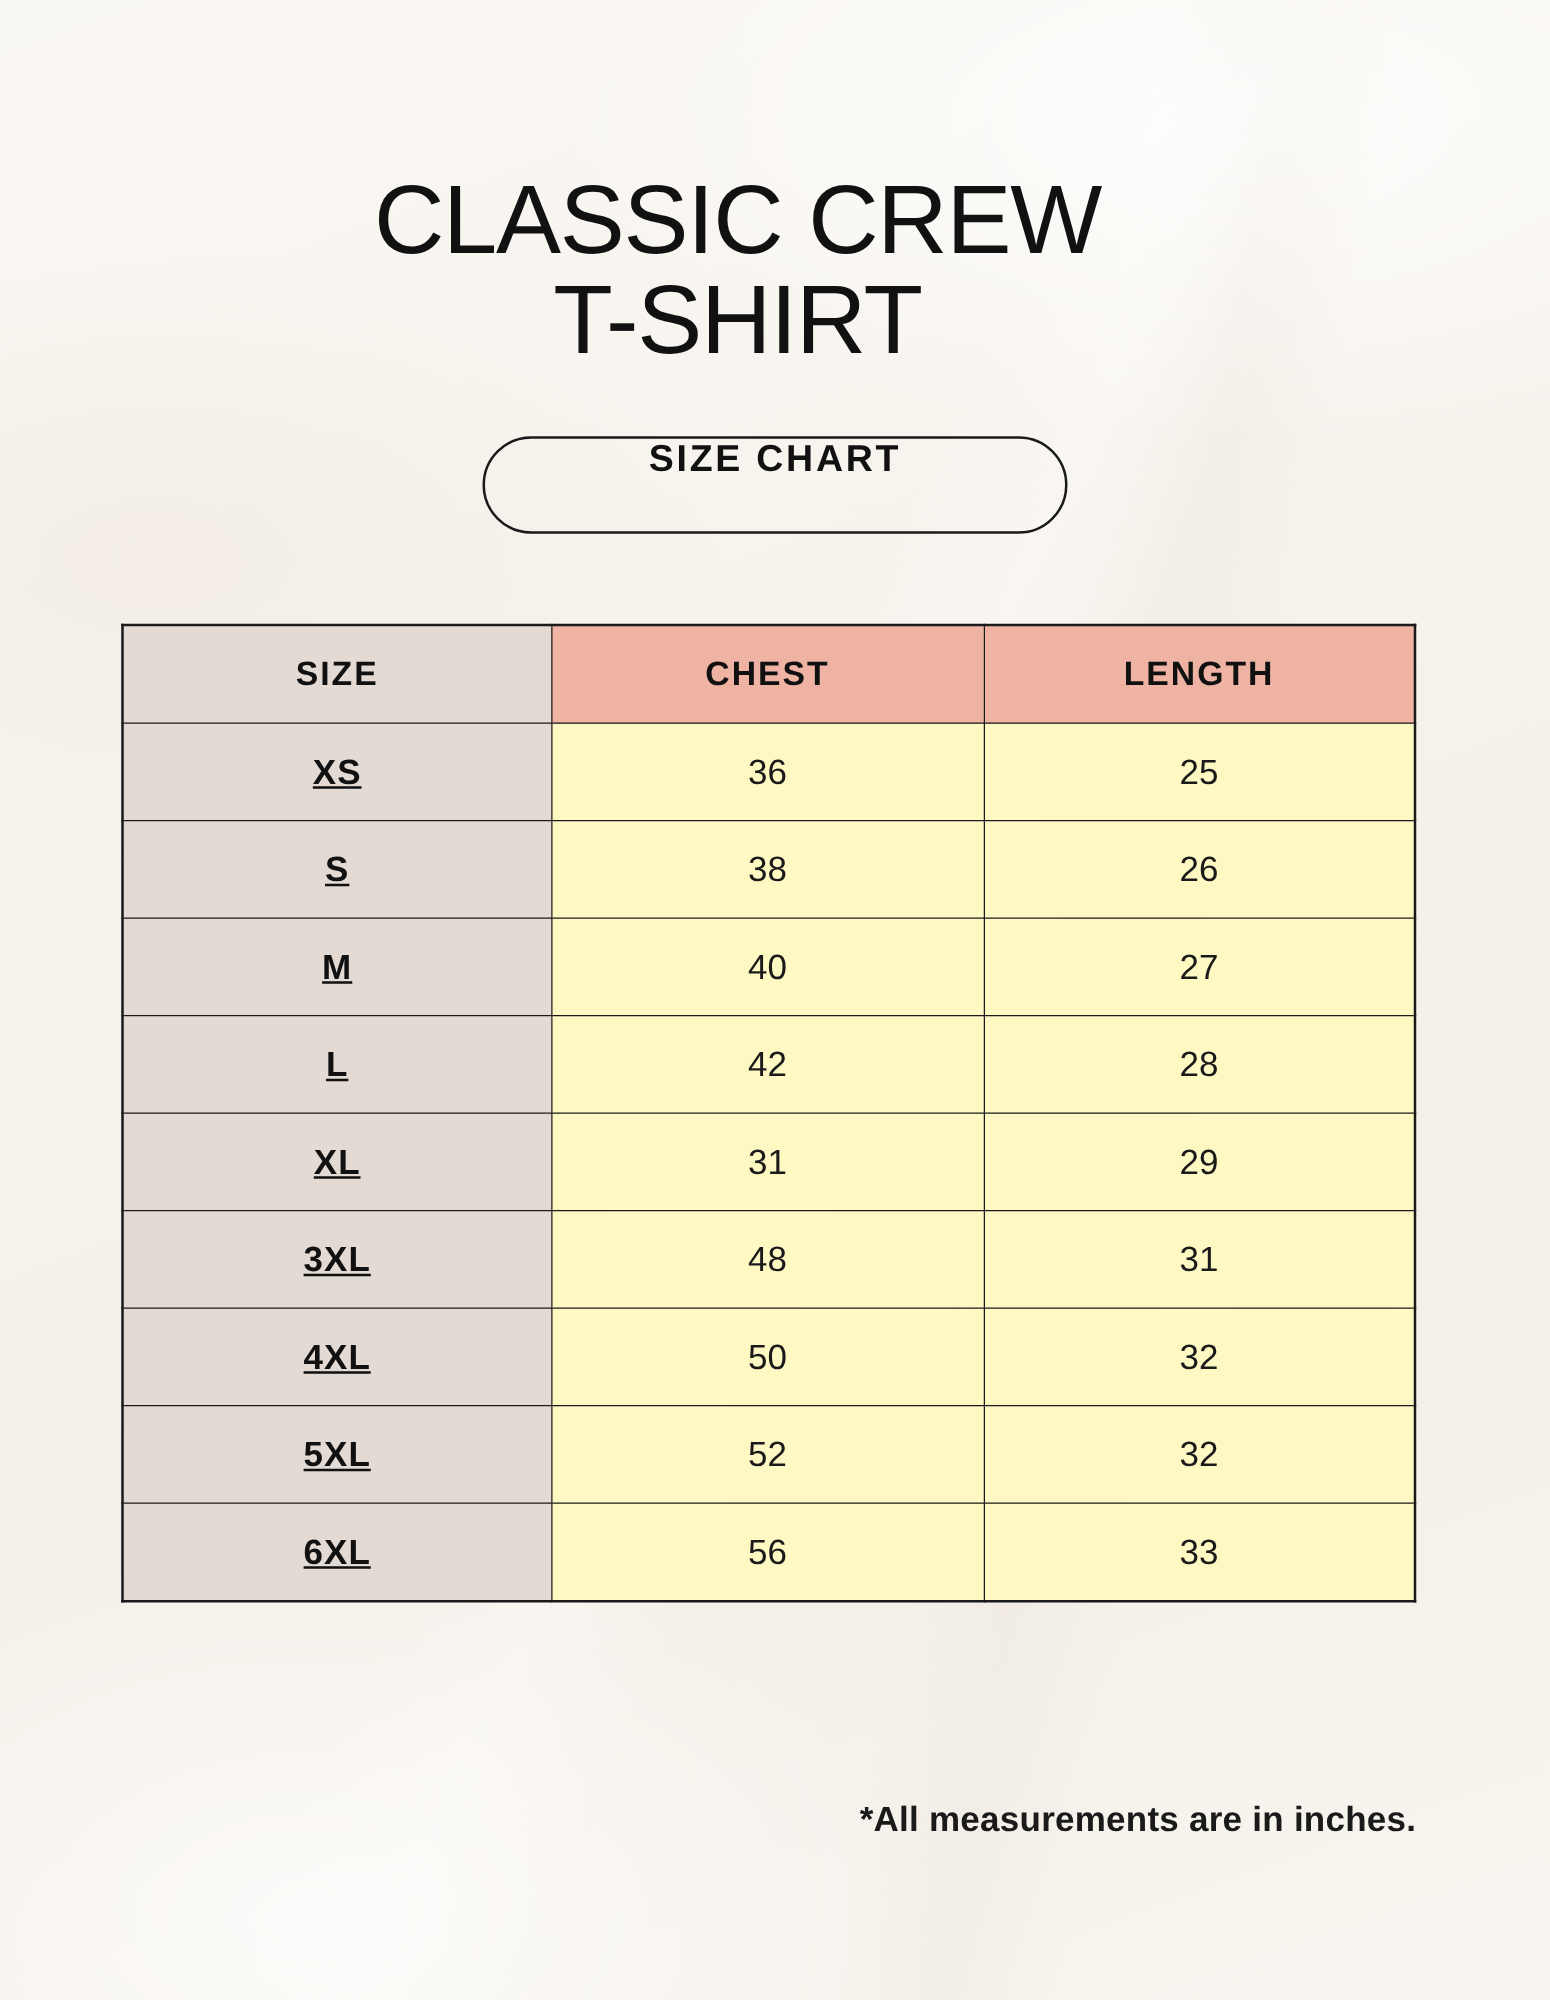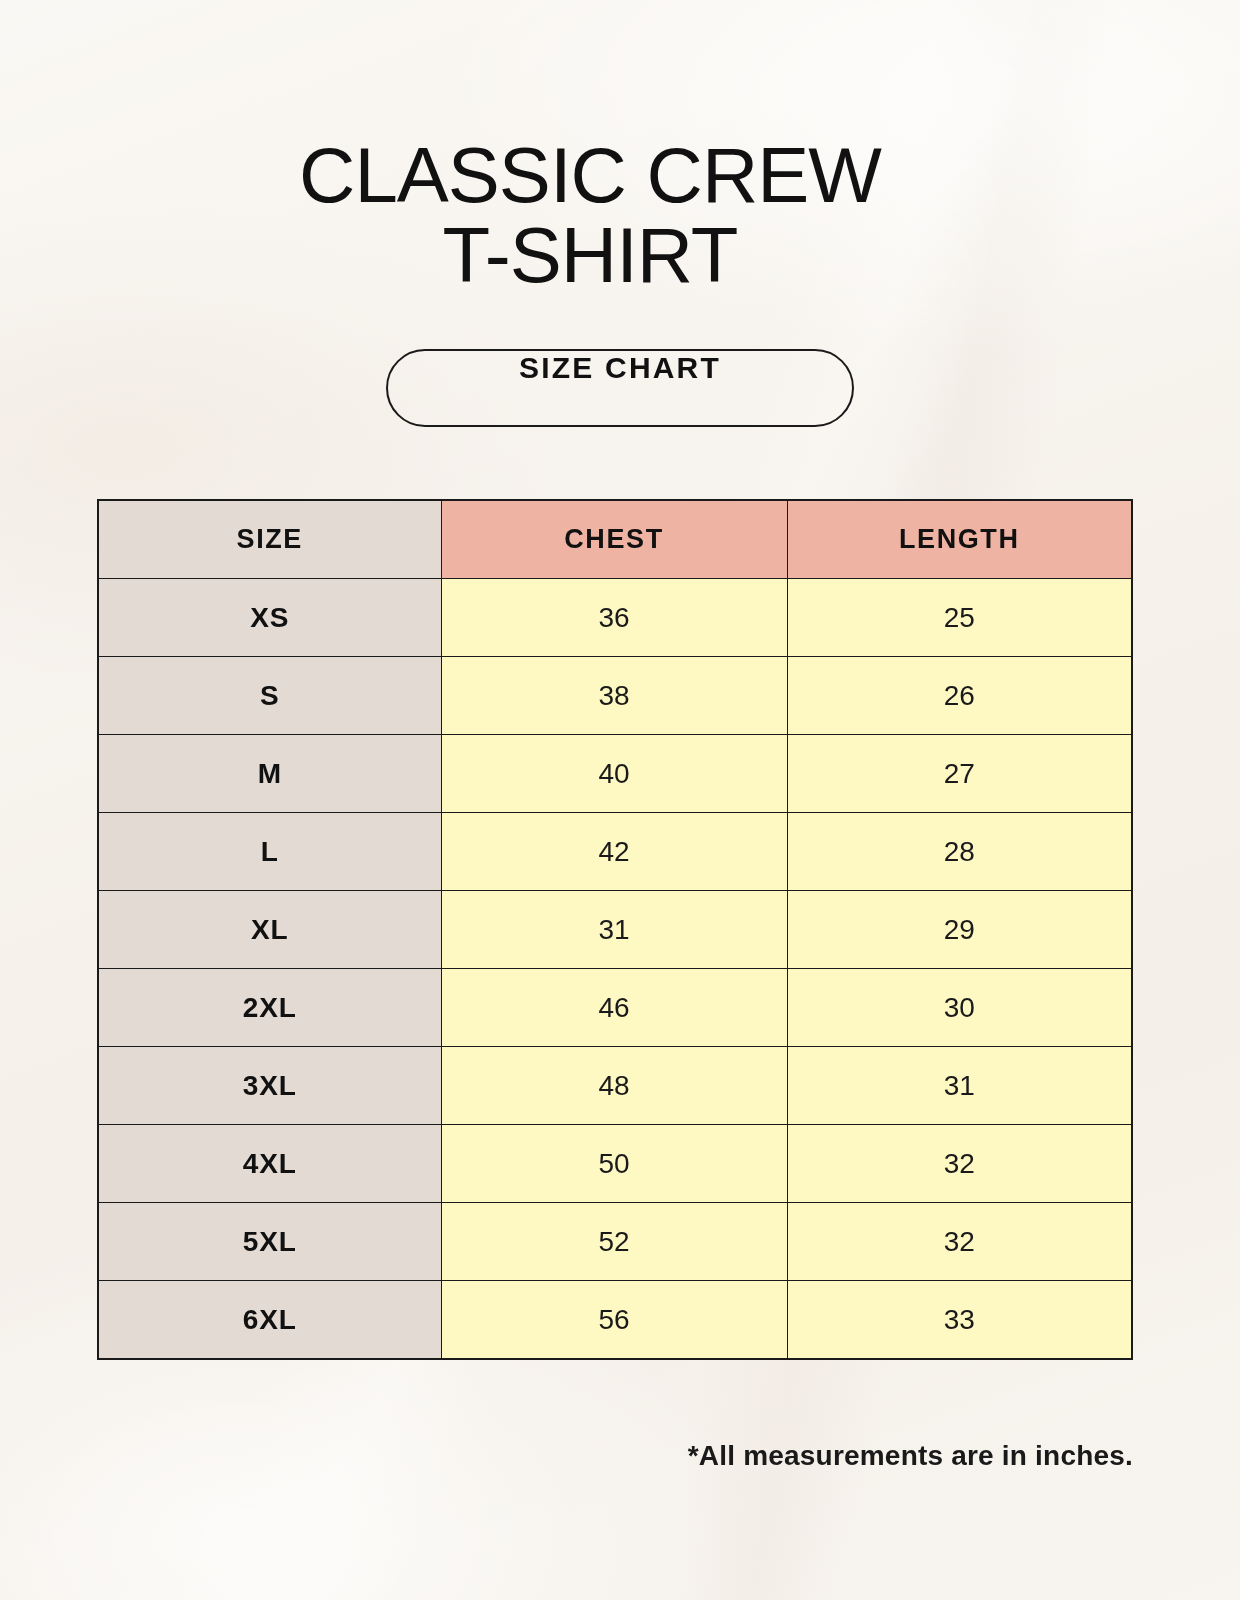--- a/index.html
+++ b/index.html
@@ -110,20 +110,21 @@
     letter-spacing: 1.6px;
   }
   th.head-size { background: #e2dad3; }
   th.head-chest, th.head-length { background: #eeb3a3; margin-left: 12px; }
 
   td.size-cell {
     background: #e2dad3;
     font-size: 28px;
     font-weight: 700;
     letter-spacing: 0.8px;
+    text-decoration: underline;
   }
   td.val-cell {
     background: #fef9c3;
     font-size: 28px;
     font-weight: 400;
     color: #1a1a1a;
   }
 
   .footnote {
     position: absolute;
@@ -187,25 +188,20 @@
           <td class="size-cell">L</td>
           <td class="val-cell">42</td>
           <td class="val-cell">28</td>
         </tr>
         <tr>
           <td class="size-cell">XL</td>
           <td class="val-cell">31</td>
           <td class="val-cell">29</td>
         </tr>
         <tr>
-          <td class="size-cell">2XL</td>
-          <td class="val-cell">46</td>
-          <td class="val-cell">30</td>
-        </tr>
-        <tr>
           <td class="size-cell">3XL</td>
           <td class="val-cell">48</td>
           <td class="val-cell">31</td>
         </tr>
         <tr>
           <td class="size-cell">4XL</td>
           <td class="val-cell">50</td>
           <td class="val-cell">32</td>
         </tr>
         <tr>

